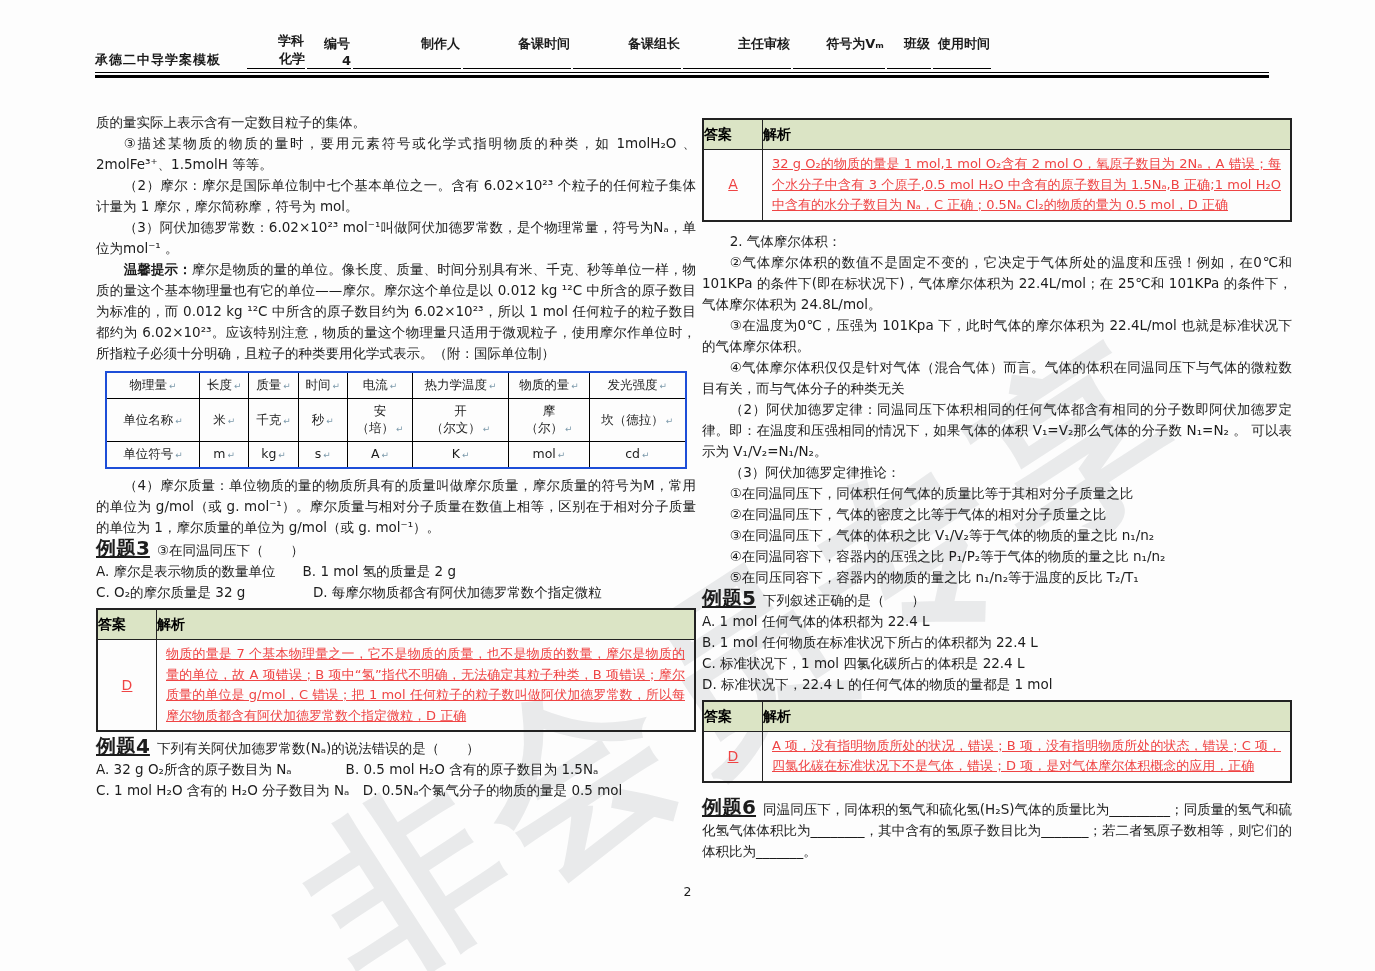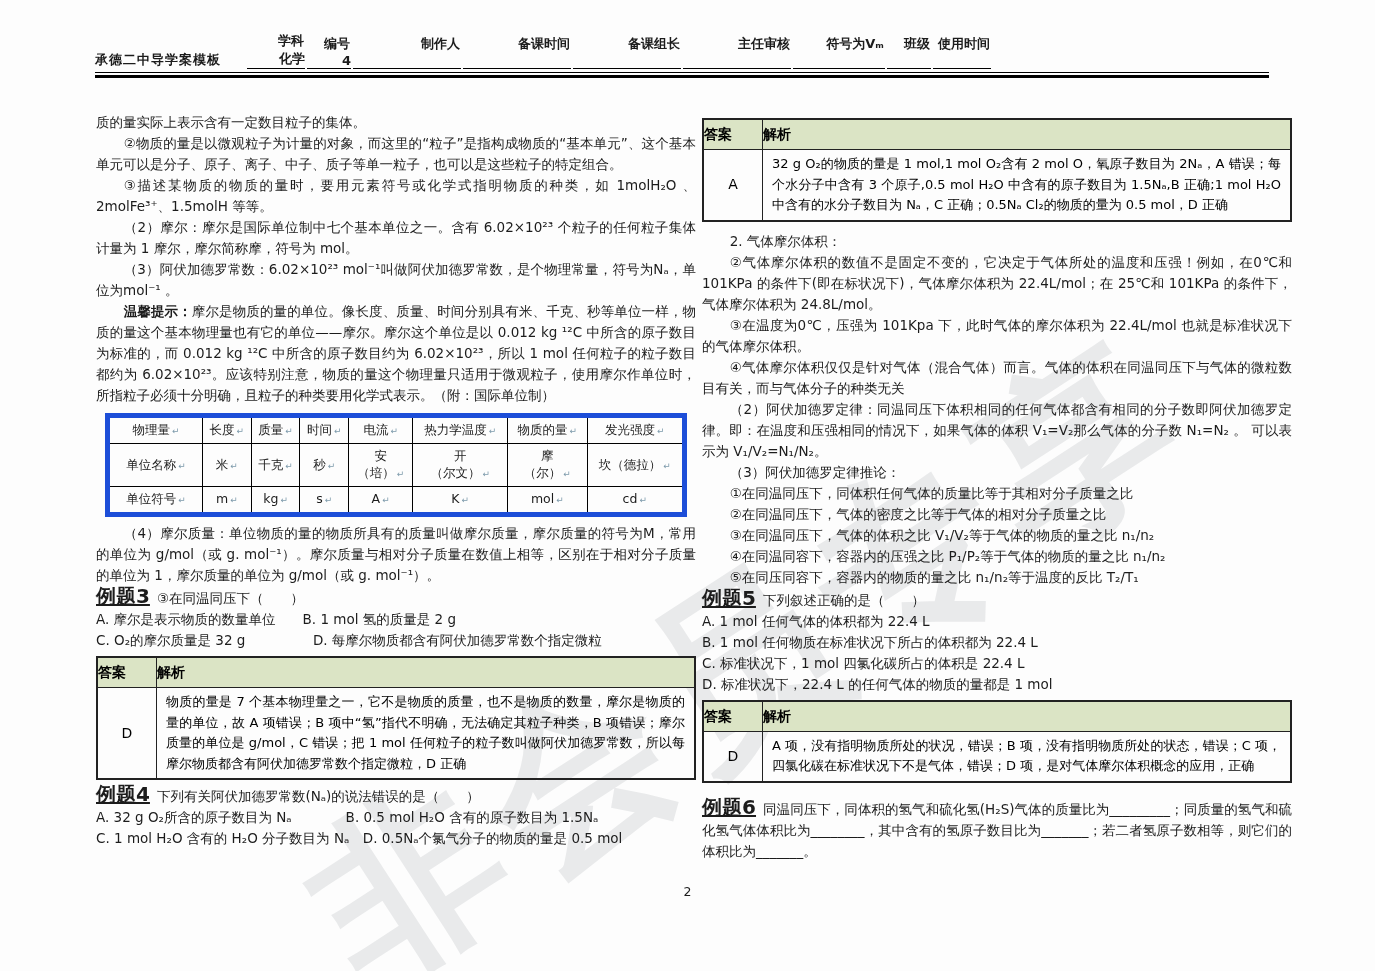--- a/index.html
+++ b/index.html
@@ -21,31 +21,31 @@
              transform:rotate(-33deg);transform-origin:0 100%;pointer-events:none;}
   
   .col{position:absolute;top:112px;z-index:2;font-size:13.5px;line-height:21px;text-align:justify;}
   .col-left{left:96px;width:600px;}
   .col-right{left:702px;width:590px;}
   .col p{margin:0;}
   .ind{text-indent:2.05em;}
   .gap-top{margin-top:9px !important;}
   b.exlab{font-size:20px;margin-right:7px;text-decoration:underline;}
   
-  table.si{border-collapse:collapse;border:5px solid #1d4ed8;width:97%;margin:7px auto 6px;}
+  table.si{border-collapse:collapse;border:2px solid #1d4ed8;width:97%;margin:7px auto 6px;}
   table.si td{border:1px solid #000;text-align:center;padding:3px 2px;font-size:12.5px;
               line-height:17px;white-space:pre-line;}
   table.si td:first-child{width:88px;}
   .rmark{color:#7d9aab;font-size:9px;margin-left:2px;}
   
   table.anst{border-collapse:collapse;border:2px solid #222;width:100%;margin:5px 0 4px;padding-left:32px;}
   table.anst th,table.anst td{border:1px solid #222;}
   table.anst th{background:#dbe4c5;font-size:14px;padding:4px 0;color:#000;}
   th.h-ans,td.a-cell{width:56px;}
-  table.anst td{color:#000000;}
+  table.anst td{color:#ef4444;text-decoration:underline;}
   td.a-cell{text-align:center;font-size:14px;}
   td.x-cell{padding:4px 9px;line-height:20.5px;text-align:justify;font-size:13px;}
   
   .pageno{position:absolute;left:0;right:0;top:884px;text-align:center;font-size:12.5px;z-index:2;}
 </style>
 </head>
 <body>
 
 <div class="page">
 
@@ -90,21 +90,20 @@
         <span class="hlabel">使用时间</span>
         <span class="hval w60"></span>
       </span>
     </div>
     <div class="rule1"></div>
     <div class="rule2"></div>
   </div>
 
   <div class="col col-left">
     <p>质的量实际上表示含有一定数目粒子的集体。</p>
-    <p class="ind">②物质的量是以微观粒子为计量的对象，而这里的“粒子”是指构成物质的“基本单元”、这个基本单元可以是分子、原子、离子、中子、质子等单一粒子，也可以是这些粒子的特定组合。</p>
     <p class="ind">③描述某物质的物质的量时，要用元素符号或化学式指明物质的种类，如 1molH₂O 、2molFe³⁺、1.5molH 等等。</p>
     <p class="ind">（2）摩尔：摩尔是国际单位制中七个基本单位之一。含有 6.02×10²³ 个粒子的任何粒子集体计量为 1 摩尔，摩尔简称摩，符号为 mol。</p>
     <p class="ind">（3）阿伏加德罗常数：6.02×10²³ mol⁻¹叫做阿伏加德罗常数，是个物理常量，符号为Nₐ，单位为mol⁻¹ 。</p>
     <p class="ind">
       <b>温馨提示：</b><span>摩尔是物质的量的单位。像长度、质量、时间分别具有米、千克、秒等单位一样，物质的量这个基本物理量也有它的单位——摩尔。摩尔这个单位是以 0.012 kg ¹²C 中所含的原子数目为标准的，而 0.012 kg ¹²C 中所含的原子数目约为 6.02×10²³，所以 1 mol 任何粒子的粒子数目都约为 6.02×10²³。应该特别注意，物质的量这个物理量只适用于微观粒子，使用摩尔作单位时，所指粒子必须十分明确，且粒子的种类要用化学式表示。（附：国际单位制）</span>
     </p>
 
     <table class="si">
       <tbody>
         <tr>

